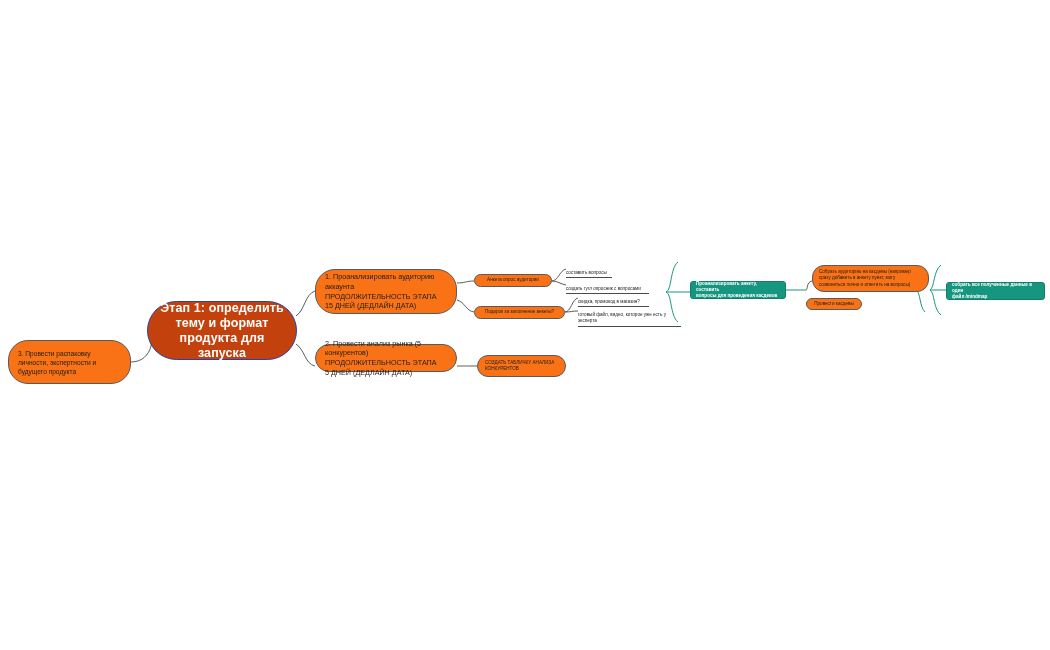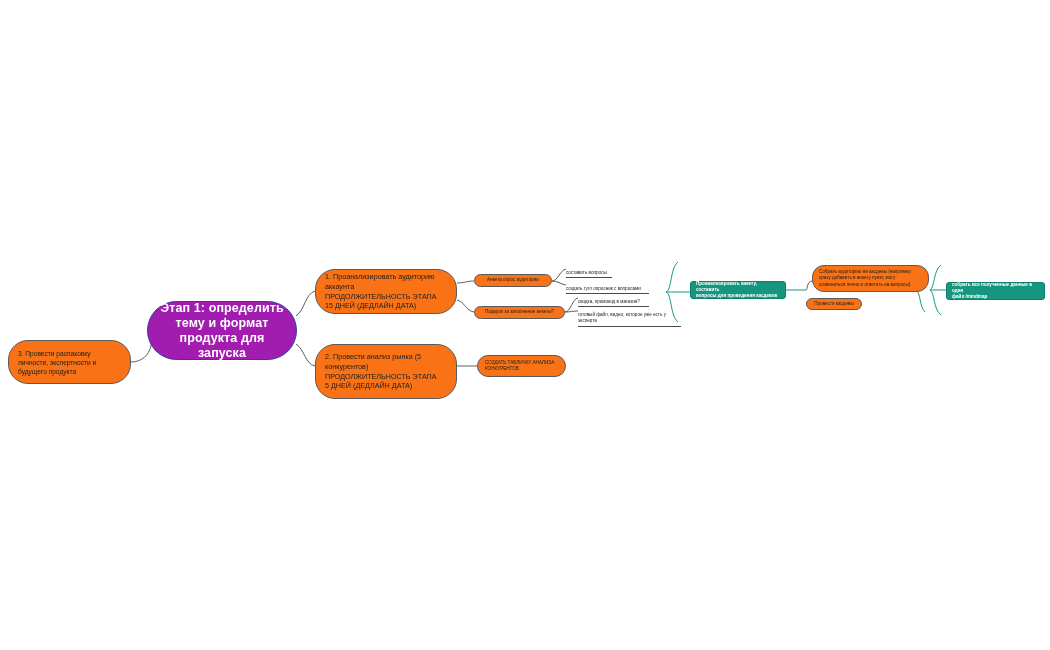--- a/index.html
+++ b/index.html
@@ -6,21 +6,21 @@
   body{width:1050px;height:650px;position:relative;overflow:hidden;
        font-family:"Liberation Sans","DejaVu Sans",sans-serif;}
   #canvas{position:absolute;inset:0;width:1050px;height:650px;}
   svg.wires{position:absolute;left:0;top:0;width:1050px;height:650px;pointer-events:none;}
 
   .node{position:absolute;box-sizing:border-box;display:flex;align-items:center;
         justify-content:center;text-align:center;}
   .node .txt{display:block;white-space:pre-line;}
 
   
-  .central{background:#a21caf;border:1px solid #2b3fa8;border-radius:34px;
+  .central{background:#c2410c;border:1px solid #2b3fa8;border-radius:34px;
            color:#ffffff;font-weight:bold;font-size:12.5px;line-height:15px;
            letter-spacing:.1px;}
 
   
   .capsule{background:#f97316;border:1px solid #5a5a5a;border-radius:22px;color:#1d1d1d;}
   .capsule.lvl1{font-size:7.2px;line-height:9.6px;text-align:left;justify-content:flex-start;
                 padding:5px 9px;border-radius:20px;}
   .capsule.lvl2{font-size:4.6px;line-height:6.2px;border-radius:14px;padding:2px 7px;}
   .capsule.lvl3{font-size:4.6px;line-height:6.2px;border-radius:12px;padding:2px 6px;
                 text-align:left;justify-content:flex-start;}
@@ -88,21 +88,21 @@
 запуска</span>
   </div>
 
   <div class="node capsule lvl1" style="left:315px;top:269px;width:142px;height:45px;">
     <span class="txt">1. Проанализировать аудиторию
 аккаунта
 ПРОДОЛЖИТЕЛЬНОСТЬ ЭТАПА
 15 ДНЕЙ (ДЕДЛАЙН ДАТА)</span>
   </div>
 
-  <div class="node capsule lvl1" style="left:315px;top:344px;width:142px;height:55px;">
+  <div class="node capsule lvl1" style="left:315px;top:344px;width:142px;height:28px;">
     <span class="txt">2. Провести анализ рынка (5
 конкурентов)
 ПРОДОЛЖИТЕЛЬНОСТЬ ЭТАПА
 5 ДНЕЙ (ДЕДЛАЙН ДАТА)</span>
   </div>
 
   <div class="node capsule lvl1" style="left:8px;top:340px;width:123px;height:44px;font-size:6.6px;line-height:9px;">
     <span class="txt">3. Провести распаковку
 личности, экспертности и
 будущего продукта</span>

